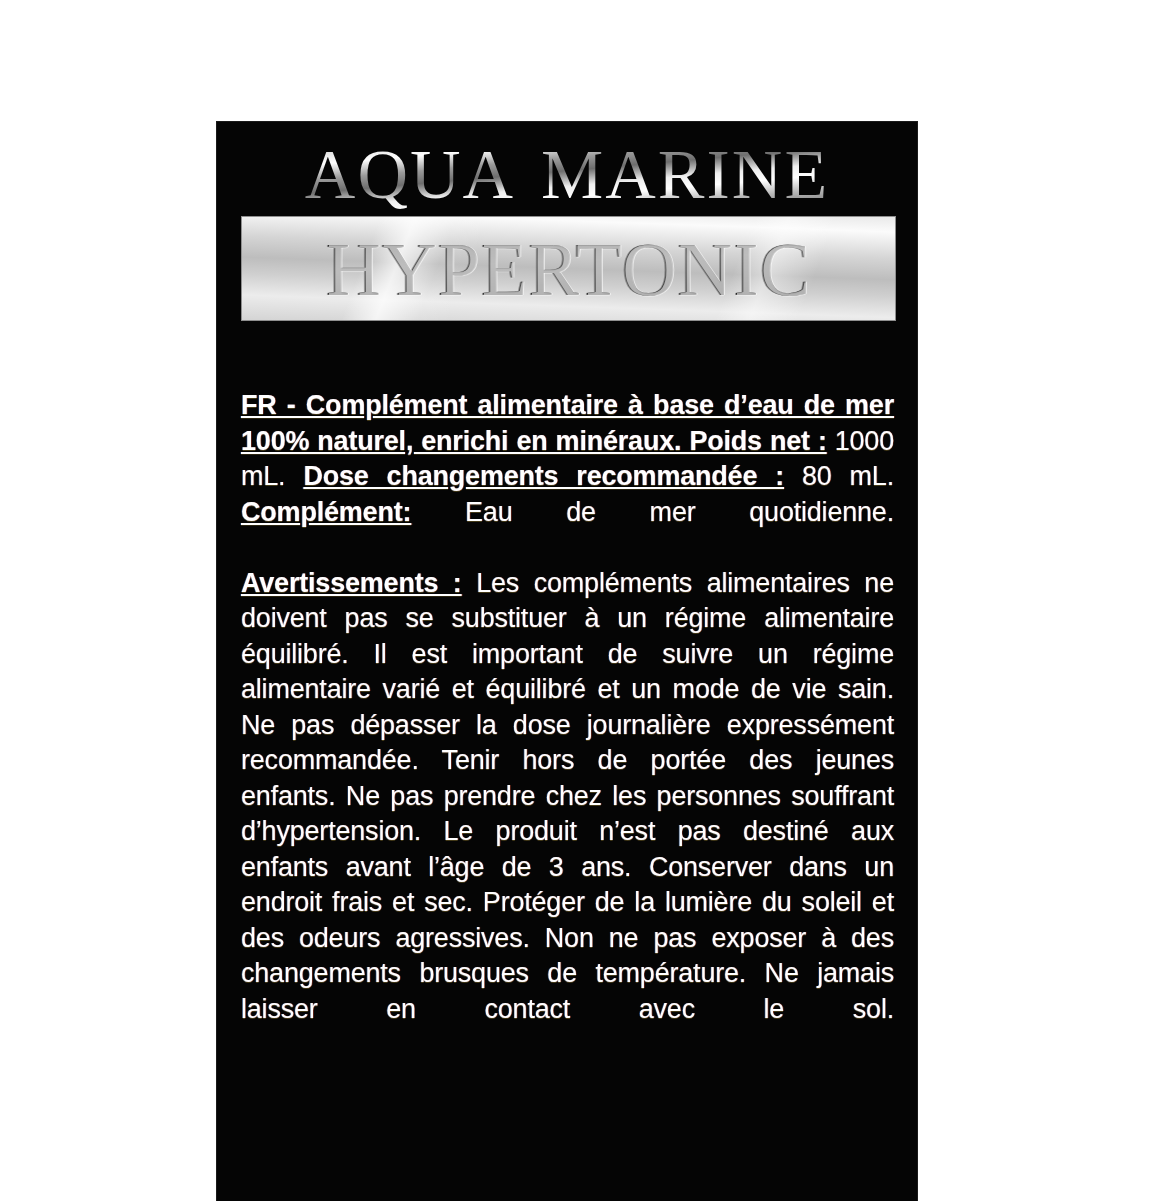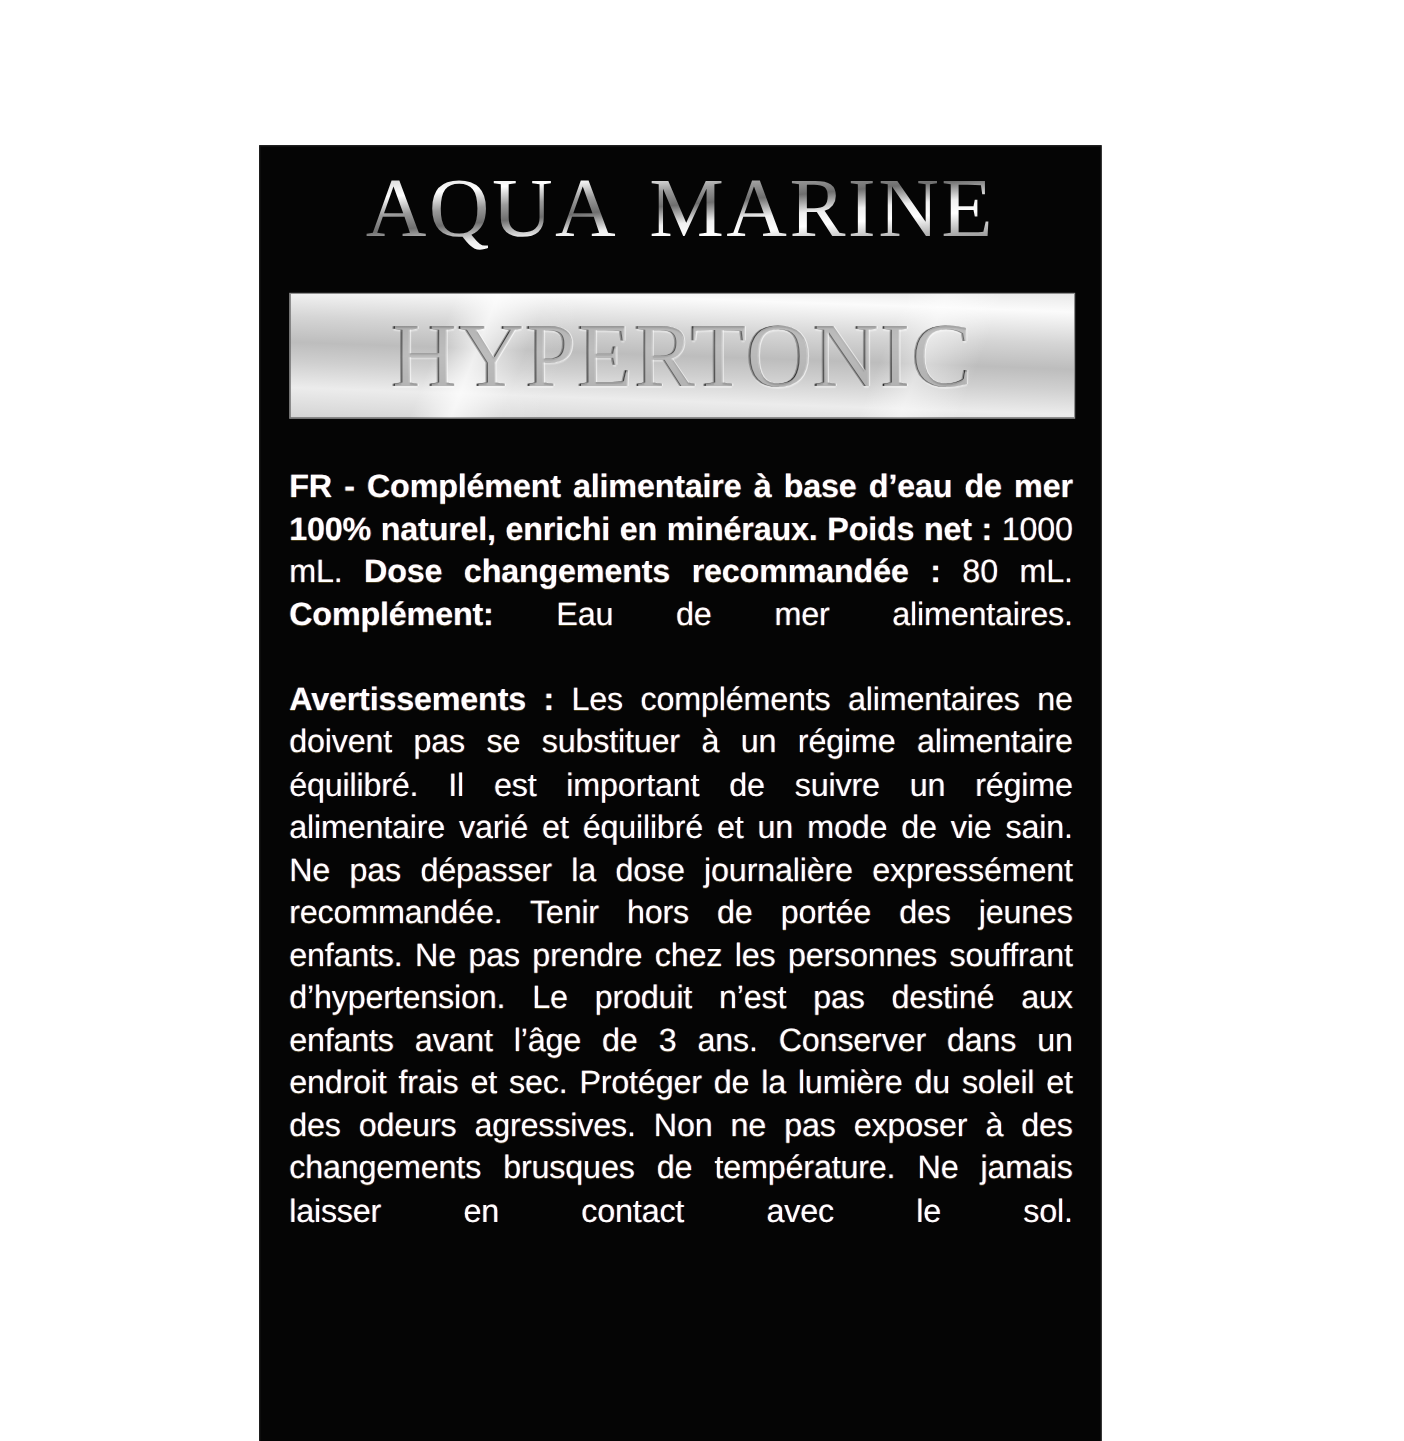--- a/index.html
+++ b/index.html
@@ -58,21 +58,21 @@
     color: transparent;
     -webkit-text-fill-color: transparent;
   }
   #brand-wordmark .brand-word { display: inline; }
   #brand-wordmark .brand-gap { display: inline-block; width: 26px; }
 
   
   #variant-plate {
     position: absolute;
     left: 25px;
-    top: 123px;
+    top: 95px;
     width: 655px;
     height: 105px;
     background:
       linear-gradient(111deg,
         rgba(255,255,255,0.00) 0%,
         rgba(255,255,255,0.00) 20%,
         rgba(255,255,255,0.72) 25%,
         rgba(255,255,255,0.10) 31%,
         rgba(255,255,255,0.00) 36%,
         rgba(255,255,255,0.00) 74%,
@@ -142,20 +142,21 @@
       0.7px 0 0 rgba(255, 96, 64, 0.42),
       -0.7px 0 0 rgba(64, 144, 255, 0.42),
       0 0.6px 0 rgba(255, 215, 80, 0.25);
   }
   #label-copy p {
     margin: 0;
   }
   #label-copy p:last-child { text-align: justify; }
   #label-copy b {
     font-weight: 700;
+    text-decoration: underline;
   }
   
   .para::after {
     content: "";
     display: inline-block;
     width: 100%;
   }
 </style>
 </head>
 <body>
@@ -165,20 +166,20 @@
   <div id="brand-wordmark">
     <span class="brand-word">AQUA</span><span class="brand-gap"></span><span class="brand-word">MARINE</span>
   </div>
 
   <div id="variant-plate">
     <div id="variant-name">HYPERTONIC</div>
   </div>
 
   <div id="label-copy">
 
-    <p class="para"><b>FR - Complément alimentaire à base d’eau de mer 100% naturel, enrichi en minéraux. Poids net :</b><span> 1000 mL. </span><b>Dose changements recommandée :</b><span> 80 mL. </span><b>Complément:</b><span> Eau de mer alimentaires. </span></p>
+    <p class="para"><b>FR - Complément alimentaire à base d’eau de mer 100% naturel, enrichi en minéraux. Poids net :</b><span> 1000 mL. </span><b>Dose changements recommandée :</b><span> 80 mL. </span><b>Complément:</b><span> Eau de mer quotidienne. </span></p>
 
 
     <p class="para"><b>Avertissements :</b><span> Les compléments alimentaires ne doivent pas se substituer à un régime alimentaire équilibré. Il est important de suivre un régime alimentaire varié et équilibré et un mode de vie sain. Ne pas dépasser la dose journalière expressément recommandée. Tenir hors de portée des jeunes enfants. Ne pas prendre chez les personnes souffrant d’hypertension. Le produit n’est pas destiné aux enfants avant l’âge de 3 ans. Conserver dans un endroit frais et sec. Protéger de la lumière du soleil et des odeurs agressives. Non ne pas exposer à des changements brusques de température. Ne jamais laisser en contact avec le sol.</span></p>
 
   </div>
 
 </div>
 
 </body></html>

